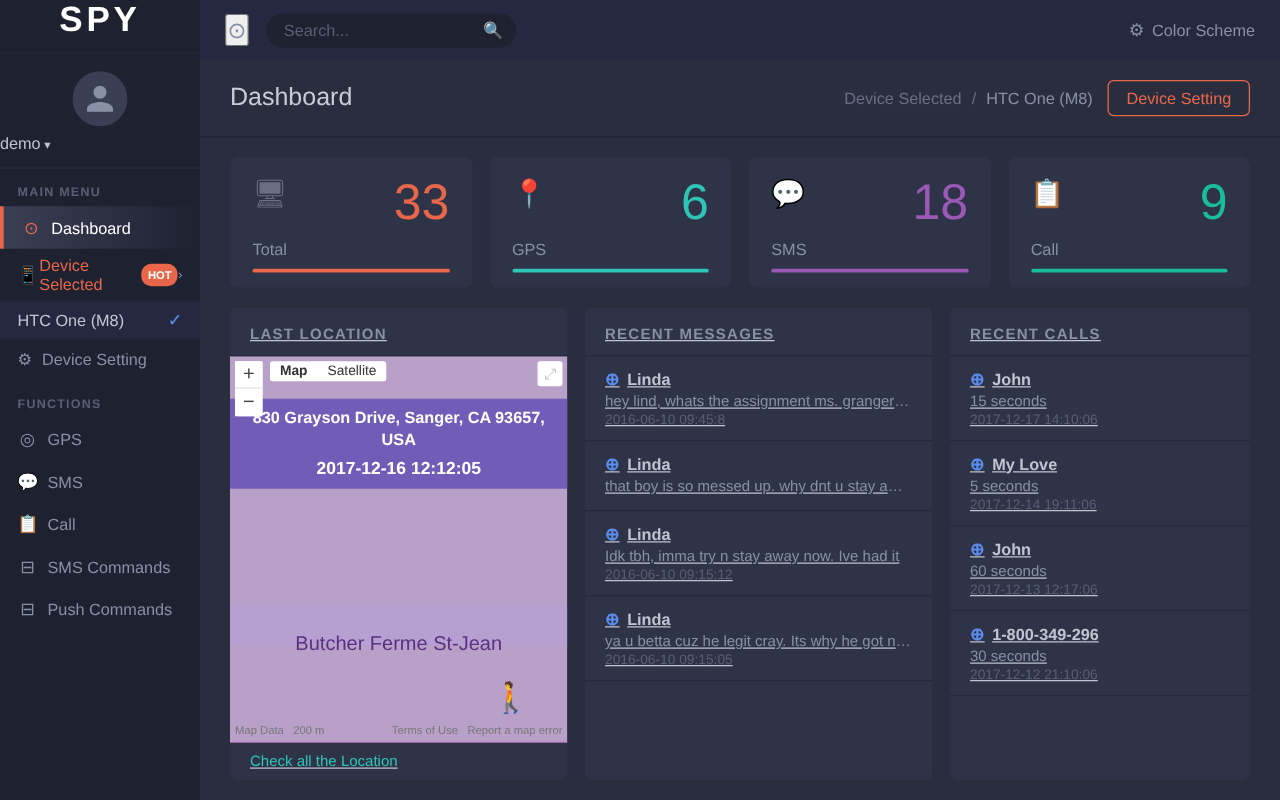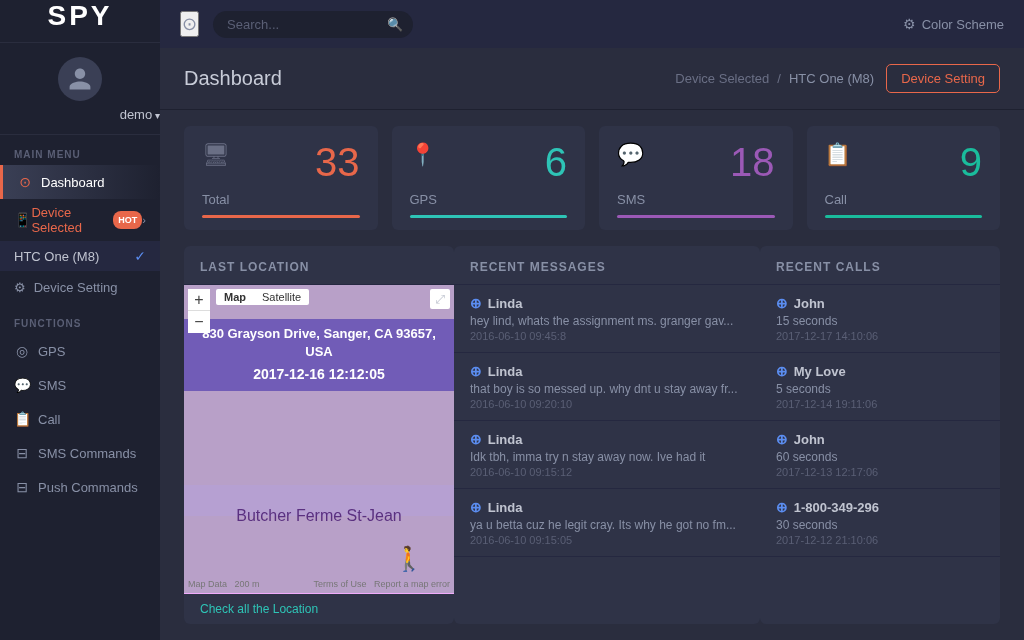--- a/index.html
+++ b/index.html
@@ -1,21 +1,21 @@
 <!DOCTYPE html>
 <html><head>
   <meta charset="utf-8">
   <style>
     * { box-sizing: border-box; margin: 0; padding: 0; }
     body { font-family: 'Segoe UI', Arial, sans-serif; background: #2a2d3e; color: #c0c4d0; display: flex; height: 640px; width: 1024px; overflow: hidden; font-size: 13px; }
 
     
     #sidebar { width: 160px; background: #1e2130; display: flex; flex-direction: column; flex-shrink: 0; }
     #sidebar-logo { padding: 0 0 10px; text-align: center; color: #fff; font-size: 28px; font-weight: 900; letter-spacing: 3px; border-bottom: 1px solid #2a2d3e; }
-    #sidebar-user { padding: 14px 0 12px; text-align: right; border-bottom: 1px solid #2a2d3e; }
+    #sidebar-user { padding: 14px 0 12px; text-align: left; border-bottom: 1px solid #2a2d3e; }
     .avatar-circle { width: 44px; height: 44px; background: #3a3f55; border-radius: 50%; margin: 0 auto 6px; display: flex; align-items: center; justify-content: center; }
     .avatar-circle svg { width: 26px; height: 26px; fill: #8890a6; }
     .user-name { color: #c0c4d0; font-size: 13px; cursor: pointer; }
     .user-name::after { content: ' ▾'; font-size: 10px; }
     .sidebar-section-label { color: #5a5f75; font-size: 10px; font-weight: 700; letter-spacing: 1px; padding: 14px 14px 5px; }
     .sidebar-item { display: flex; align-items: center; padding: 9px 14px; cursor: pointer; color: #8890a6; font-size: 13px; position: relative; }
     .sidebar-item.active { color: #fff; background: linear-gradient(90deg, #3a3f55 0%, transparent 100%); border-left: 3px solid #e8674a; }
     .sidebar-item.active .item-icon { color: #e8674a; }
     .sidebar-item .item-icon { margin-right: 8px; font-size: 14px; width: 16px; text-align: center; }
     .sidebar-item-device { display: flex; align-items: center; padding: 6px 14px; cursor: pointer; color: #e8674a; font-size: 13px; }
@@ -58,21 +58,21 @@
     .num-orange { color: #e8674a; }
     .num-teal { color: #2ec4b6; }
     .num-purple { color: #9b59b6; }
     .num-green { color: #1abc9c; }
     .bar-orange { background: #e8674a; }
     .bar-teal { background: #2ec4b6; }
     .bar-purple { background: #9b59b6; }
     .bar-green { background: #1abc9c; }
 
     
-    #bottom-section { display: flex; flex: 1; padding: 0 24px 16px; overflow: hidden; }
+    #bottom-section { display: flex; flex: 1; gap: 14px; padding: 0 24px 16px; overflow: hidden; text-decoration: underline; }
     .panel { background: #2f3347; border-radius: 6px; display: flex; flex-direction: column; overflow: hidden; }
     .panel-header { font-size: 12px; font-weight: 700; color: #8890a6; letter-spacing: 1px; padding: 14px 16px 10px; border-bottom: 1px solid #252840; flex-shrink: 0; }
 
     
     #map-panel { width: 270px; flex-shrink: 0; }
     .map-container { position: relative; flex: 1; overflow: hidden; }
     .map-bg { width: 100%; height: 100%; background: #b8a0c8; position: relative; }
     .map-controls { position: absolute; top: 4px; left: 4px; display: flex; flex-direction: column; background: white; border-radius: 2px; z-index: 10; }
     .map-ctrl-btn { width: 22px; height: 22px; background: white; border: none; cursor: pointer; font-size: 16px; line-height: 22px; text-align: center; color: #444; display: flex; align-items: center; justify-content: center; }
     .map-ctrl-btn:first-child { border-bottom: 1px solid #ddd; }
@@ -289,21 +289,20 @@
             </div>
           <div class="msg-text">hey lind, whats the assignment ms. granger gav...</div>
           <div class="msg-date">2016-06-10 09:45:8</div>
         </div>
         <div class="message-item">
           <div class="msg-sender">
               <span class="msg-sender-icon">⊕</span>
               <span>Linda</span>
             </div>
           <div class="msg-text">that boy is so messed up. why dnt u stay away fr...</div>
-          <div class="msg-date">2016-06-10 09:20:10</div>
         </div>
         <div class="message-item">
           <div class="msg-sender">
               <span class="msg-sender-icon">⊕</span>
               <span>Linda</span>
             </div>
           <div class="msg-text">Idk tbh, imma try n stay away now. Ive had it</div>
           <div class="msg-date">2016-06-10 09:15:12</div>
         </div>
         <div class="message-item">

